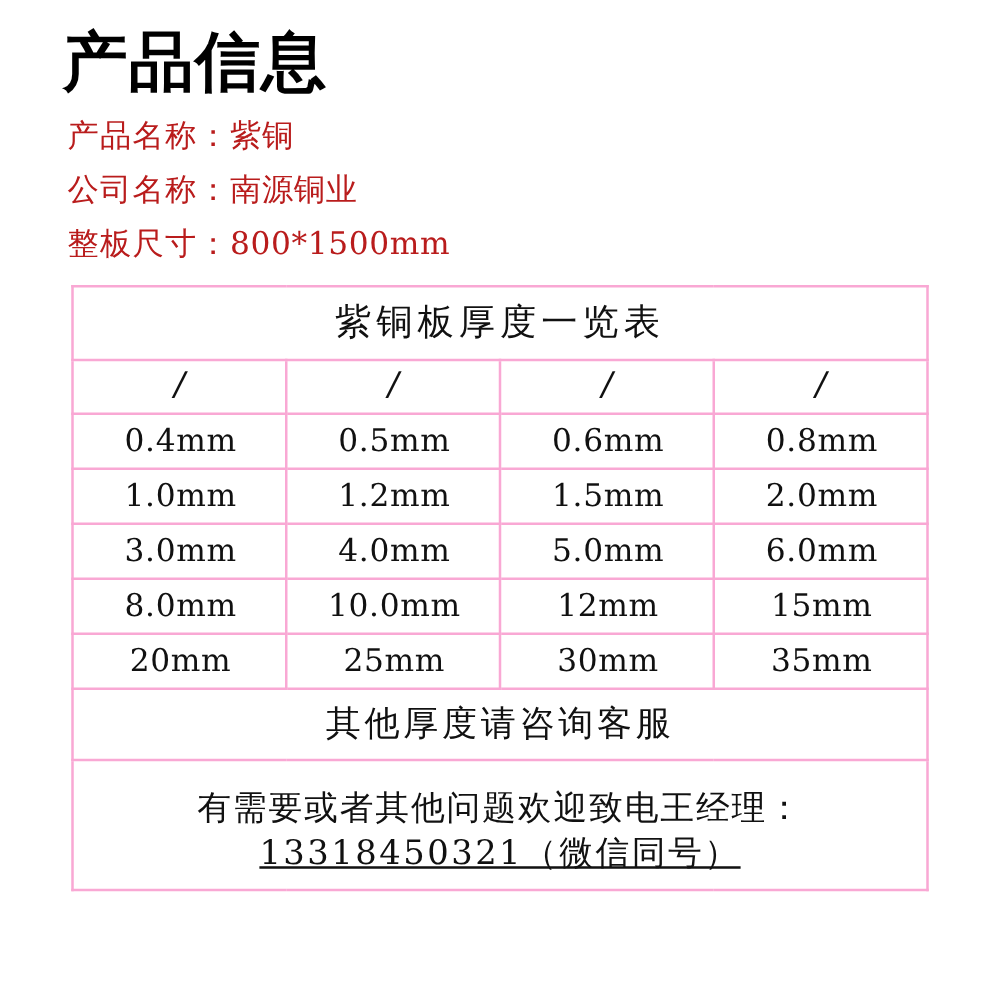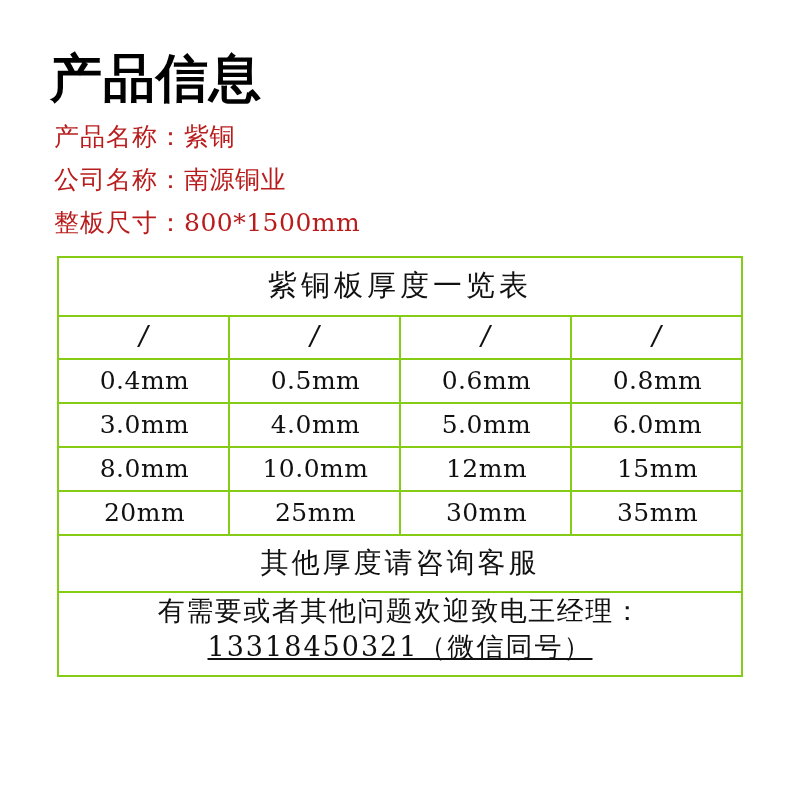--- a/index.html
+++ b/index.html
@@ -13,21 +13,20 @@
     font-family: "Liberation Serif", serif;
     color: #0b0b0b;
     overflow: hidden;
   }
   .page {
     position: relative;
     width: 800px;
     height: 576px;
     box-sizing: border-box;
     padding: 14px 28px 0 28px;
-    margin-top: 28px;
   }
   .doc-title {
     font-family: "DejaVu Sans", sans-serif;
     font-weight: 700;
     font-size: 52px;
     line-height: 1.18;
     letter-spacing: 1px;
     margin: 6px 0 6px 22px;
     color: #000;
   }
@@ -50,21 +49,21 @@
 
   
   .spec-table {
     margin: 6px auto 0 auto;
     width: 686px;
     border-collapse: collapse;
     border: 2px solid #111;
     table-layout: fixed;
   }
   .spec-table td {
-    border: 2px solid #84cc16;
+    border: 2px solid #f9a8d4;
     text-align: center;
     vertical-align: middle;
     font-family: "DejaVu Serif", serif;
     color: #111;
   }
   .table-head td {
     font-size: 29px;
     letter-spacing: 4px;
     padding: 8px 0 9px 0;
     font-weight: 400;
@@ -83,21 +82,21 @@
   }
   .note-row td {
     font-size: 28px;
     letter-spacing: 3px;
     padding: 8px 0 9px 0;
     font-family: "DejaVu Serif", serif;
   }
   .contact-row td {
     font-size: 27px;
     letter-spacing: 1.5px;
-    padding: 0 6px 10px 6px;
+    padding: 20px 6px 10px 6px;
     line-height: 1.32;
     font-family: "DejaVu Serif", serif;
   }
   .contact-line2 {
     display: block;
     letter-spacing: 2px;
     text-decoration: underline;
   }
 </style>
 </head>
@@ -130,20 +129,26 @@
         <td>/</td>
         <td>/</td>
       </tr>
       <tr>
         <td class="size-cell">0.4mm</td>
         <td class="size-cell">0.5mm</td>
         <td class="size-cell">0.6mm</td>
         <td class="size-cell">0.8mm</td>
       </tr>
       <tr>
+        <td class="size-cell">1.0mm</td>
+        <td class="size-cell">1.2mm</td>
+        <td class="size-cell">1.5mm</td>
+        <td class="size-cell">2.0mm</td>
+      </tr>
+      <tr>
         <td class="size-cell">3.0mm</td>
         <td class="size-cell">4.0mm</td>
         <td class="size-cell">5.0mm</td>
         <td class="size-cell">6.0mm</td>
       </tr>
       <tr>
         <td class="size-cell">8.0mm</td>
         <td class="size-cell">10.0mm</td>
         <td class="size-cell">12mm</td>
         <td class="size-cell">15mm</td>

